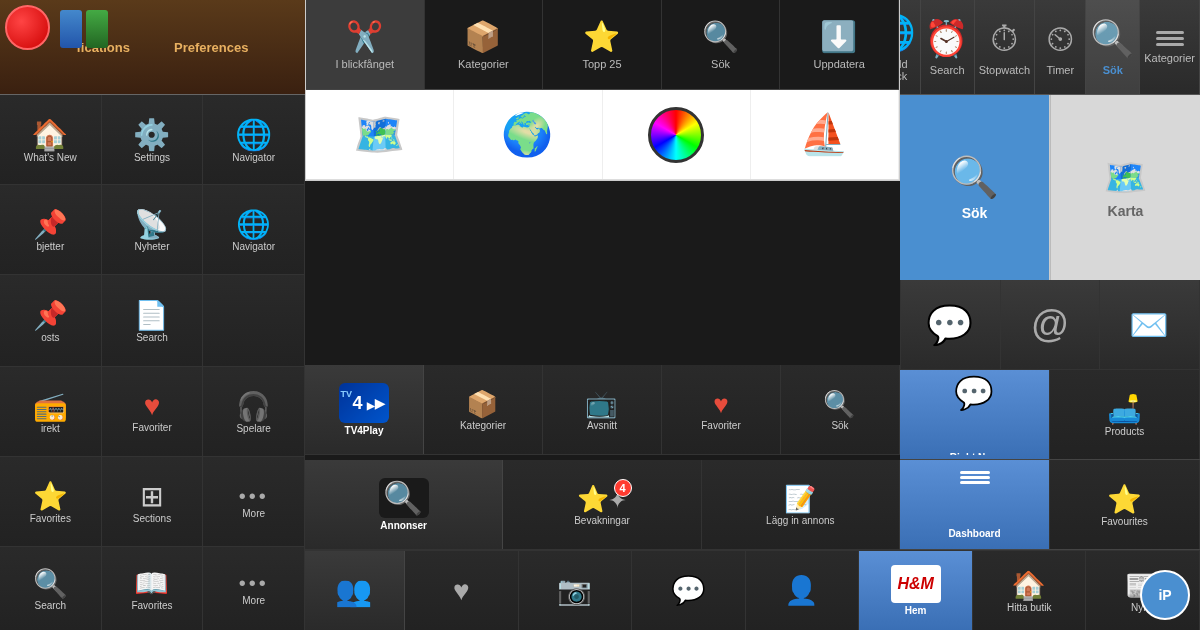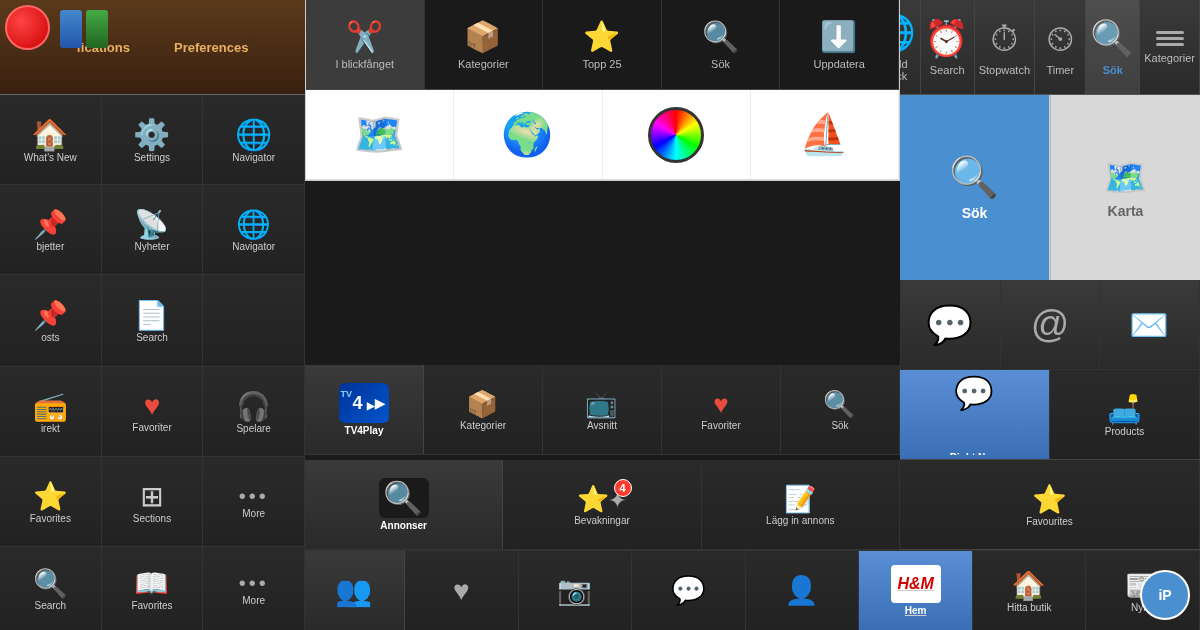--- a/index.html
+++ b/index.html
@@ -603,20 +603,28 @@
     <div class="app-label">Bevakningar</div>
   </div>
 
   <div class="app-cell">
     <div style="font-size:26px;">📝</div>
     <div class="app-label">Lägg in annons</div>
   </div>
 </div>
 
 <div style="position:absolute;top:460px;right:0;width:300px;height:90px;display:flex;border-bottom:1px solid #444;">
+  <div class="app-cell rightnow-cell" style="background:linear-gradient(180deg,#5a8fd5,#3a6fb5);">
+    <div style="display:flex;flex-direction:column;gap:2px;margin-bottom:4px;">
+      <div style="width:30px;height:3px;background:white;border-radius:2px;"></div>
+      <div style="width:30px;height:3px;background:white;border-radius:2px;"></div>
+      <div style="width:30px;height:3px;background:white;border-radius:2px;"></div>
+    </div>
+    <div class="app-label" style="color:white;font-weight:bold;">Dashboard</div>
+  </div>
   <div class="app-cell">
     <div style="font-size:28px;color:#f0a020;">⭐</div>
     <div class="app-label">Favourites</div>
   </div>
 </div>
 
 <div style="position:absolute;top:550px;left:305px;right:300px;height:80px;display:flex;">
 
   <div class="app-cell highlighted" style="background:linear-gradient(180deg,#3a3a3a,#2a2a2a);border:none;border-right:1px solid #444;">
     <div class="kal-icon">
@@ -676,21 +684,21 @@
   </div>
 
   <div class="app-cell">
     <div style="font-size:28px;">💬</div>
   </div>
 
   <div class="app-cell">
     <div style="font-size:28px;">👤</div>
   </div>
 
-  <div class="app-cell" style="background:linear-gradient(180deg,#5a8fd5,#3a6fb5);text-decoration:underline;">
+  <div class="app-cell" style="background:linear-gradient(180deg,#5a8fd5,#3a6fb5);">
     <div class="hm-icon">
       <span class="hm-text">H&amp;M</span>
     </div>
     <div class="app-label" style="color:white;font-weight:bold;">Hem</div>
   </div>
 
   <div class="app-cell">
     <div style="font-size:28px;">🏠</div>
     <div class="app-label">Hitta butik</div>
   </div>

